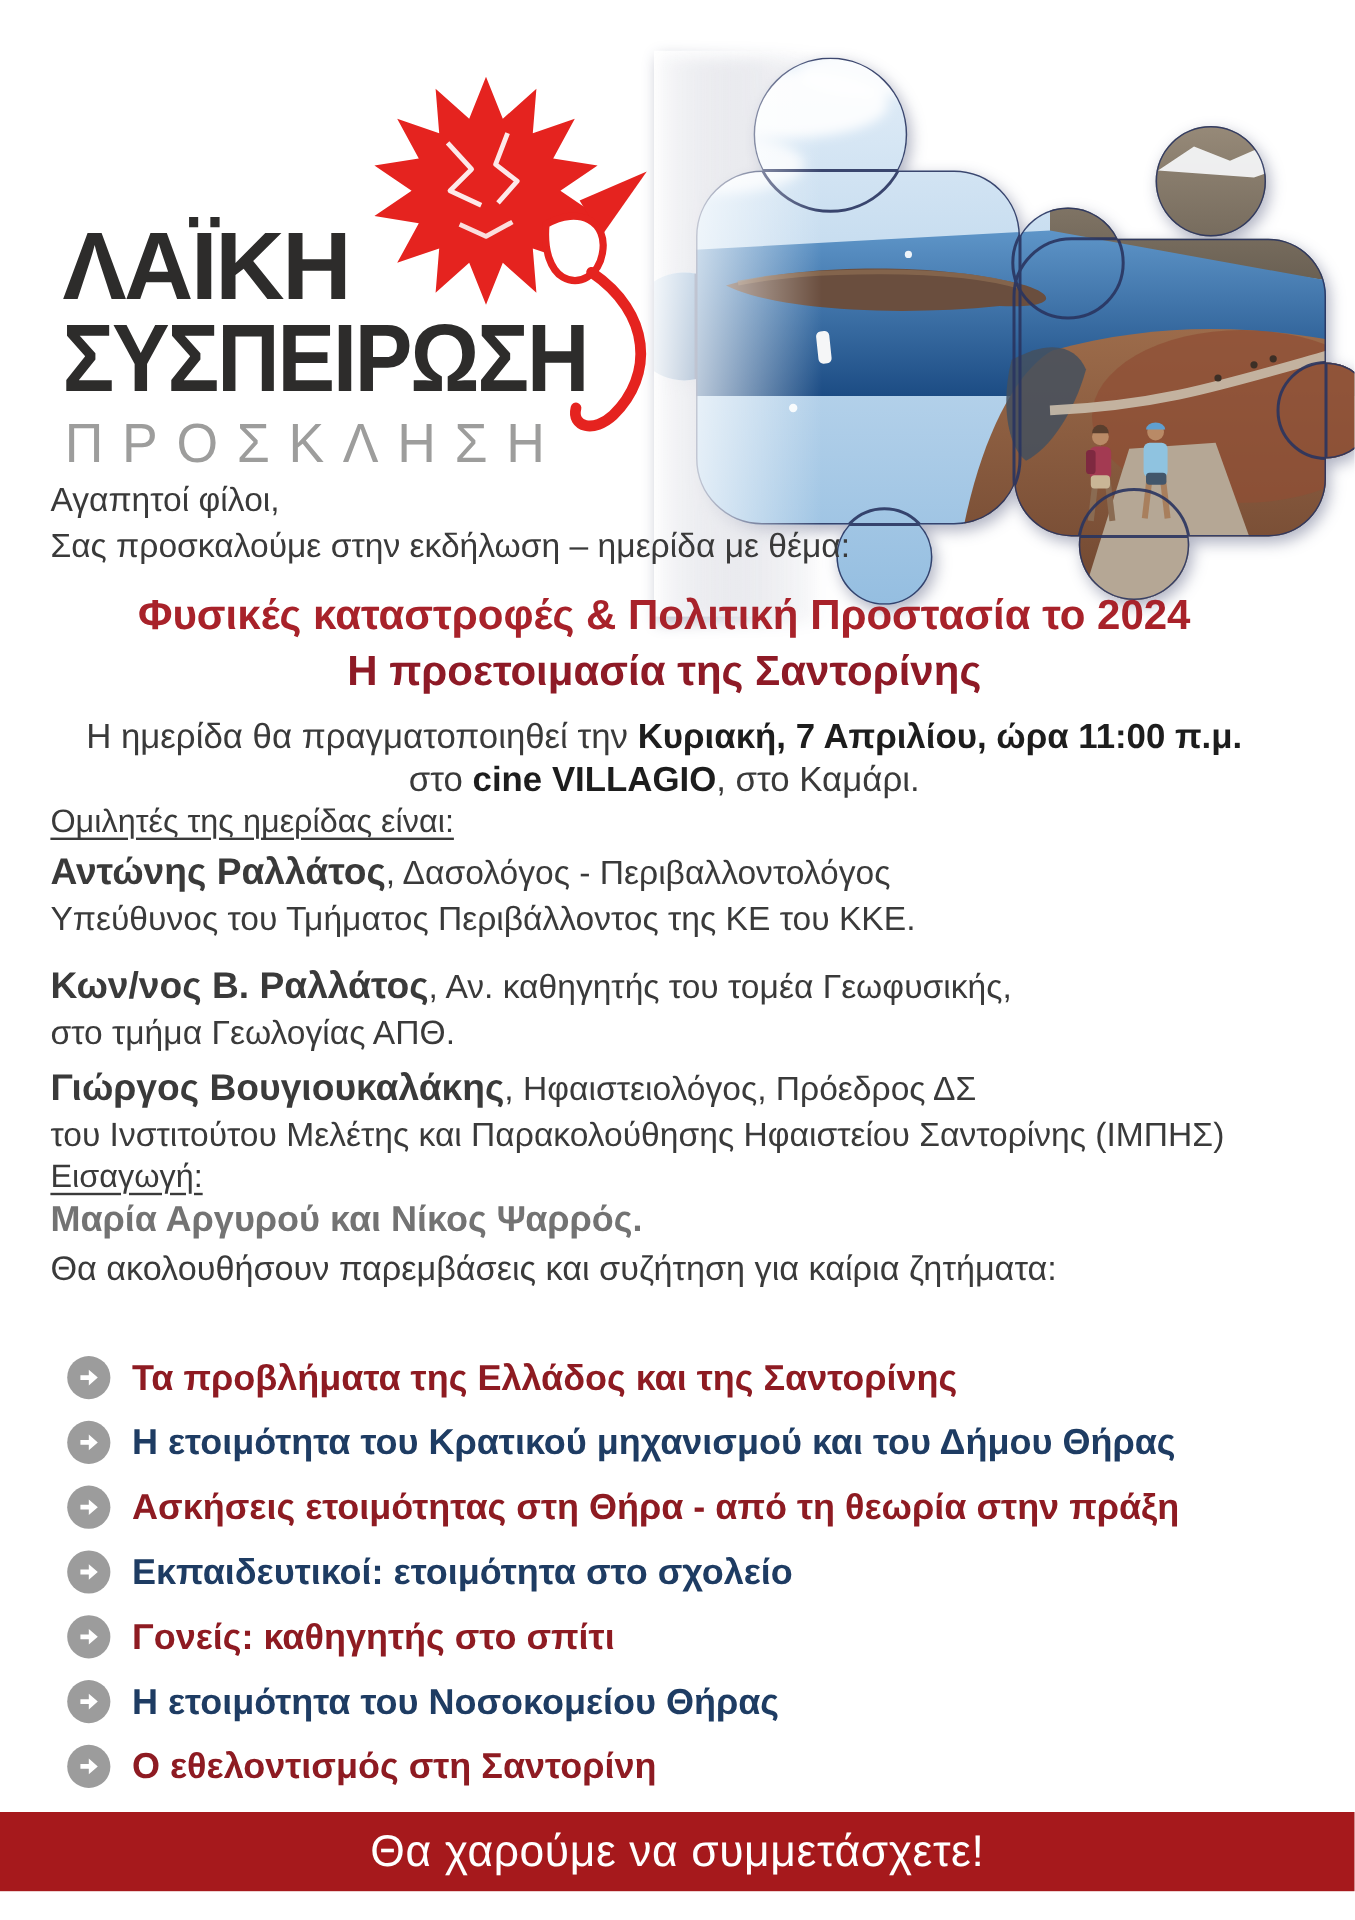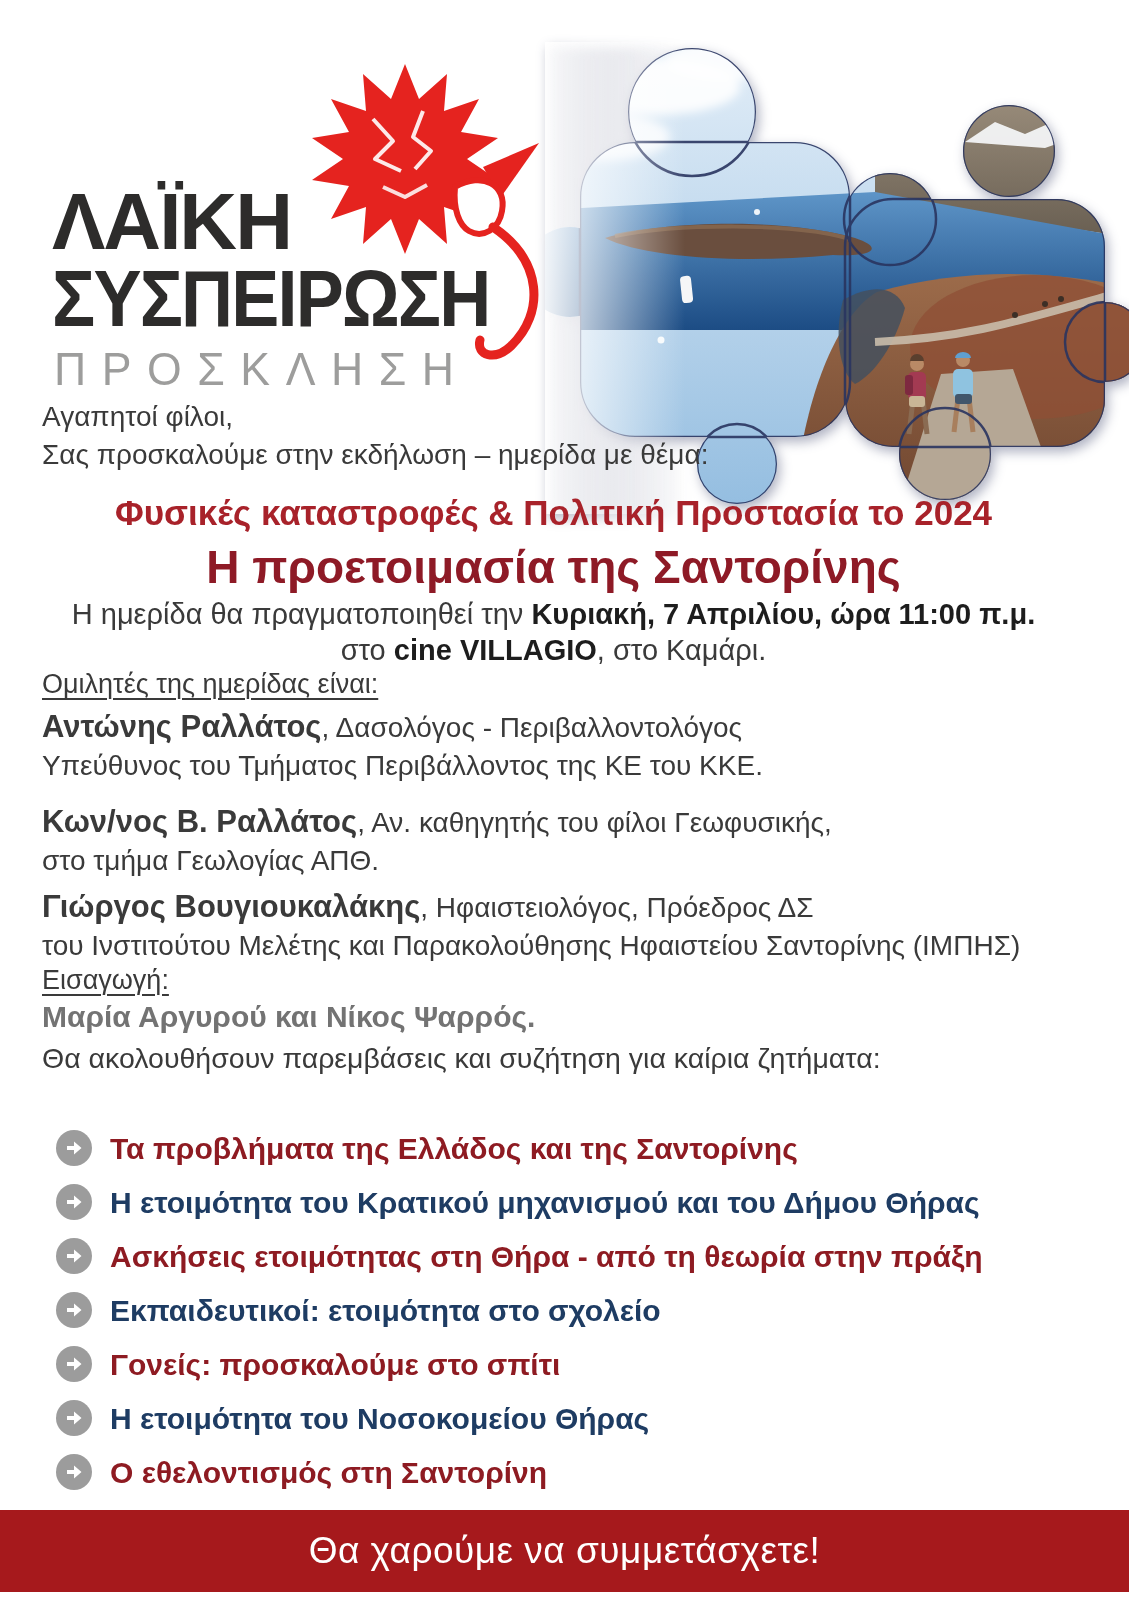--- a/index.html
+++ b/index.html
@@ -15,41 +15,41 @@
   .logo-sub{position:absolute;left:14px;top:288px;color:#9d9d9c;font-size:46px;font-weight:400;
             letter-spacing:16px;z-index:2;white-space:nowrap;transform:scaleX(.97);transform-origin:left;}
   
   .hero{position:absolute;left:545px;top:28px;width:584px;height:472px;
         filter:drop-shadow(3px 5px 6px rgba(25,35,80,.35));}
   
   .txt{position:absolute;color:#3a3a3a;}
   .intro{left:42px;top:384px;font-size:28px;line-height:38px;}
   .center{left:0;width:1107px;text-align:center;}
   .title1{top:479px;font-size:35px;font-weight:bold;}
-  .title2{top:526px;font-size:46px;font-weight:bold;}
+  .title2{top:526px;font-size:35px;font-weight:bold;}
   .when1{top:584px;font-size:29px;}
   .when2{top:620px;font-size:29px;}
   .txt b,.txt strong{color:#1d1d1d;}
   .sec-head{left:42px;font-size:27px;text-decoration:underline;text-underline-offset:5px;
             text-decoration-thickness:2px;}
   .speakers-head{top:655px;}
   .speaker{left:42px;font-size:28px;line-height:38px;}
   .speaker .name{font-size:31px;font-weight:bold;}
   .sp1{top:694px;} .sp2{top:789px;} .sp3{top:874px;}
   .intro2-head{top:951px;}
   .names{left:42px;top:986px;font-size:30px;font-weight:bold;color:#737373;text-align:center;}
   .follow{left:42px;top:1028px;font-size:28.5px;}
   
   .topics{position:absolute;left:56px;top:1098px;width:1040px;list-style:none;margin:0;padding:0;}
   .topics li{display:flex;align-items:flex-end;height:54px;}
   .bullet{flex:0 0 36px;width:36px;height:36px;border-radius:50%;background:#9c9c9c;
           display:flex;align-items:center;justify-content:center;margin-right:18px;}
   .topic-label{font-size:30px;font-weight:bold;white-space:nowrap;}
   
-  .banner{position:absolute;left:0;top:1496px;width:1129px;height:82px;
+  .banner{position:absolute;left:0;top:1496px;width:1129px;height:66px;
           display:flex;align-items:center;justify-content:center;}
   .banner-label{color:#ffffff;font-size:37px;letter-spacing:.5px;}
   .bottom-strip{position:absolute;left:0;top:1595px;width:1129px;height:5px;background:#eceff1;}
 </style>
 </head>
 <body>
 
 <div class="page">
 
   <header class="logo-block">
@@ -175,21 +175,21 @@
     <span>στο </span><strong>cine VILLAGIO</strong><span>, στο Καμάρι.</span>
   </div>
 
   <div class="txt sec-head speakers-head">Ομιλητές της ημερίδας είναι:</div>
 
   <div class="txt speaker sp1">
     <div><span class="name">Αντώνης Ραλλάτος</span><span>, Δασολόγος - Περιβαλλοντολόγος</span></div>
     <div>Υπεύθυνος του Τμήματος Περιβάλλοντος της ΚΕ του ΚΚΕ.</div>
   </div>
   <div class="txt speaker sp2">
-    <div><span class="name">Κων/νος Β. Ραλλάτος</span><span>, Αν. καθηγητής του φίλοι Γεωφυσικής,</span></div>
+    <div><span class="name">Κων/νος Β. Ραλλάτος</span><span>, Αν. καθηγητής του τομέα Γεωφυσικής,</span></div>
     <div>στο τμήμα Γεωλογίας ΑΠΘ.</div>
   </div>
   <div class="txt speaker sp3">
     <div><span class="name">Γιώργος Βουγιουκαλάκης</span><span>, Ηφαιστειολόγος, Πρόεδρος ΔΣ</span></div>
     <div>του Ινστιτούτου Μελέτης και Παρακολούθησης Ηφαιστείου Σαντορίνης (ΙΜΠΗΣ)</div>
   </div>
 
   <div class="txt sec-head intro2-head">Εισαγωγή:</div>
   <div class="txt names">Μαρία Αργυρού και Νίκος Ψαρρός.</div>
   <div class="txt follow">Θα ακολουθήσουν παρεμβάσεις και συζήτηση για καίρια ζητήματα:</div>
@@ -226,21 +226,21 @@
           </svg>
         </span>
       <span class="topic-label" style="color: rgb(30, 60, 99);">Εκπαιδευτικοί: ετοιμότητα στο σχολείο</span>
     </li>
     <li>
       <span class="bullet" style="background-color: rgb(156, 156, 156);">
           <svg width="20" height="20" viewBox="0 0 20 20">
             <path d="M3 8 h7 v-4.5 l7.5 6.5 -7.5 6.5 v-4.5 h-7 z" fill="#ffffff"></path>
           </svg>
         </span>
-      <span class="topic-label" style="color: rgb(142, 27, 34);">Γονείς: προσκαλούμε στο σπίτι</span>
+      <span class="topic-label" style="color: rgb(142, 27, 34);">Γονείς: καθηγητής στο σπίτι</span>
     </li>
     <li>
       <span class="bullet" style="background-color: rgb(156, 156, 156);">
           <svg width="20" height="20" viewBox="0 0 20 20">
             <path d="M3 8 h7 v-4.5 l7.5 6.5 -7.5 6.5 v-4.5 h-7 z" fill="#ffffff"></path>
           </svg>
         </span>
       <span class="topic-label" style="color: rgb(30, 60, 99);">Η ετοιμότητα του Νοσοκομείου Θήρας</span>
     </li>
     <li>

